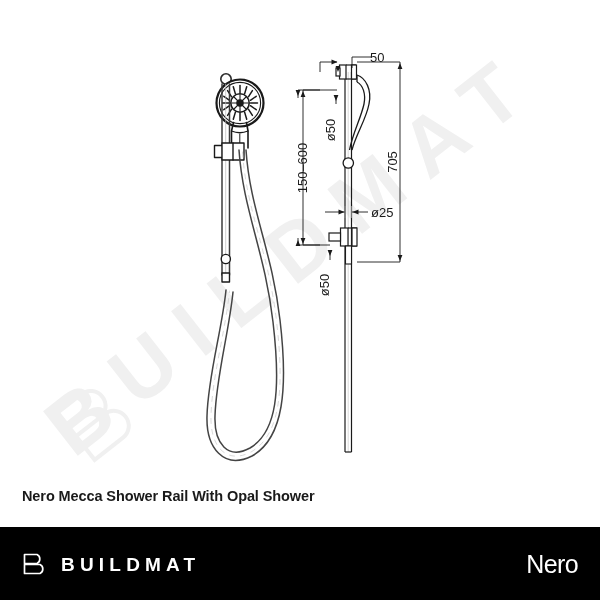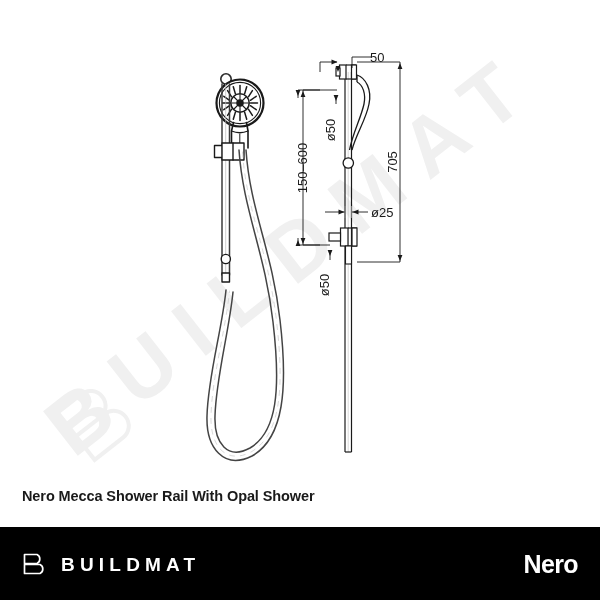--- a/index.html
+++ b/index.html
@@ -94,21 +94,21 @@
     line-height: 1;
   }
   #nero-logo {
     position: absolute;
     right: 22px;
     top: 50%;
     transform: translateY(-50%);
     color: #ffffff;
     font-size: 25px;
     font-family: "Liberation Sans", sans-serif;
-    font-weight: 700;
+    font-weight: 400;
     letter-spacing: -0.6px;
     line-height: 1;
   }
 </style>
 </head>
 <body>
 
 <div id="page">
 
   <div id="image-area">

